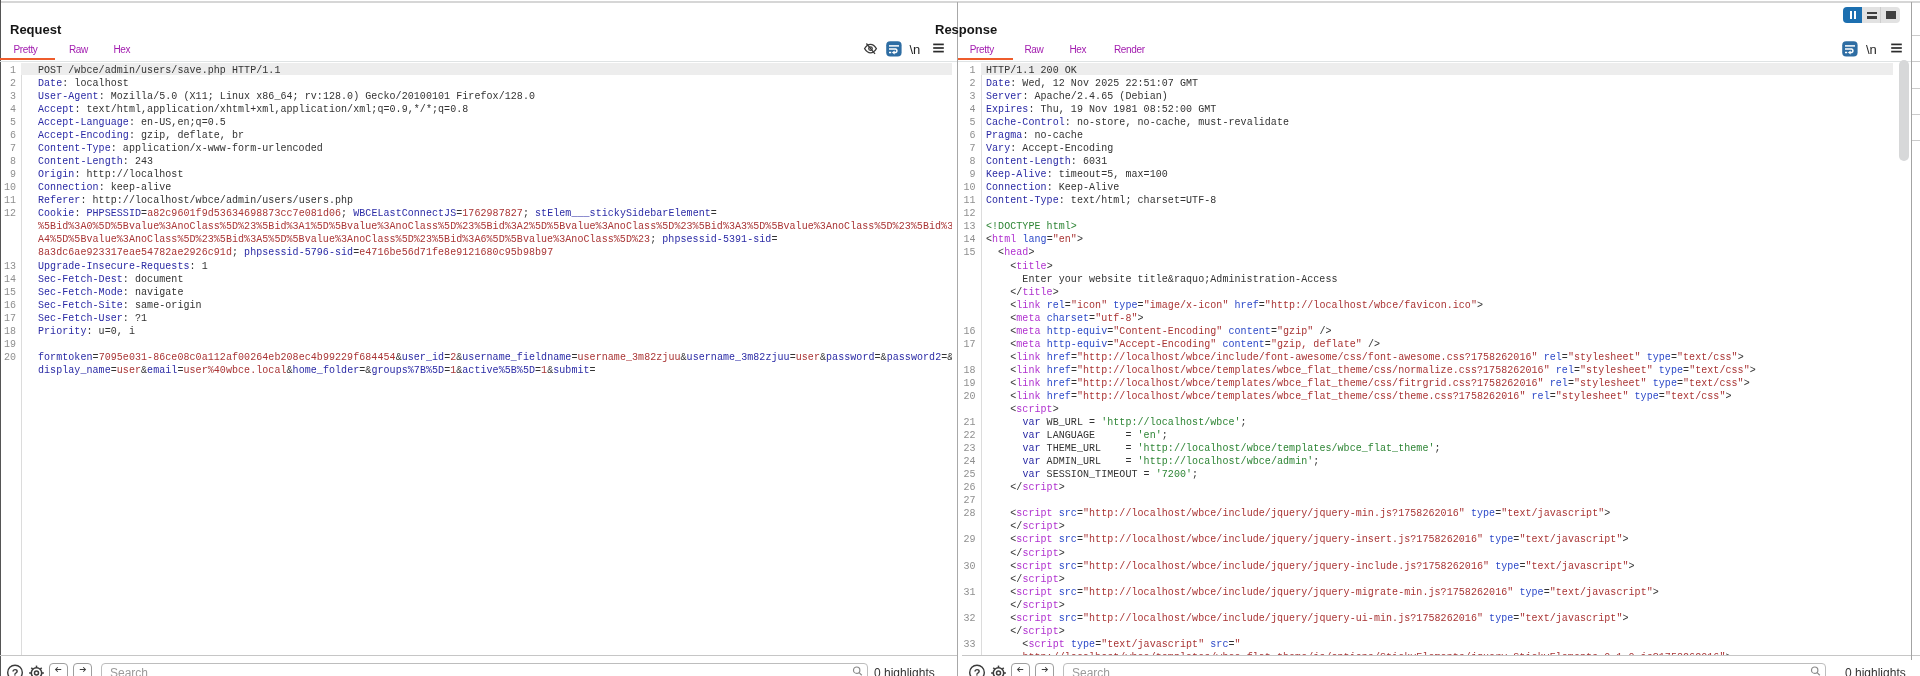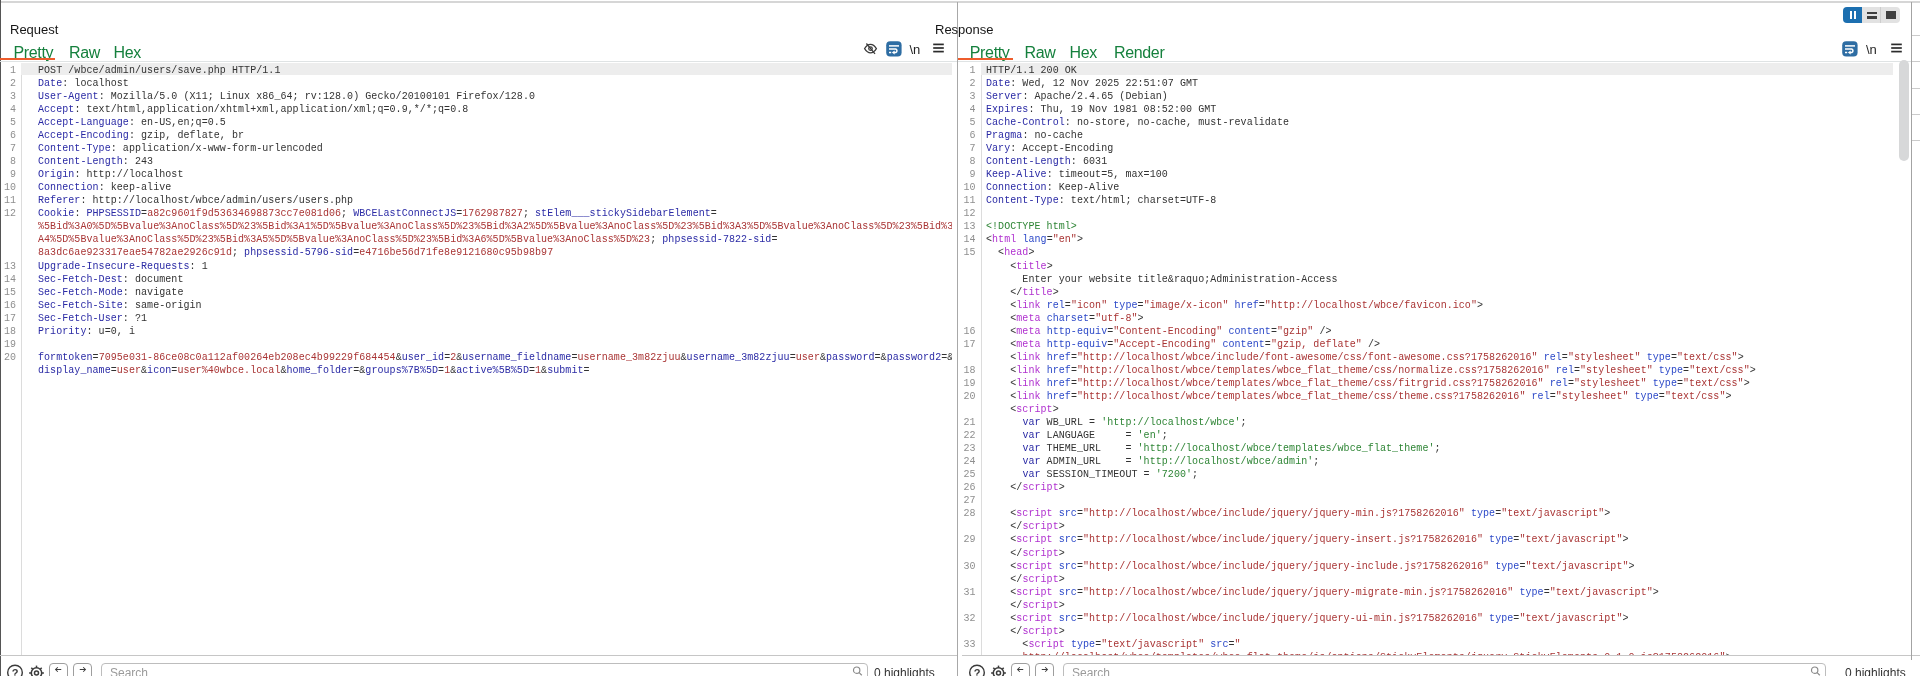--- a/index.html
+++ b/index.html
@@ -1,17 +1,17 @@
 <!DOCTYPE html>
 <html><head><meta charset="utf-8"><title>r</title><style>
 *{margin:0;padding:0;box-sizing:border-box}
 html,body{width:1920px;height:676px;background:#fff;overflow:hidden;font-family:"Liberation Sans",sans-serif}
 .abs{position:absolute}
-.panel-title{position:absolute;top:22px;font-size:13px;font-weight:normal;color:#161616;letter-spacing:0}
-.tab{position:absolute;top:44px;font-size:16px;color:#15803d;letter-spacing:-0.35px}
+.panel-title{position:absolute;top:22px;font-size:13px;font-weight:bold;color:#161616;letter-spacing:0}
+.tab{position:absolute;top:44px;font-size:10px;color:#a21caf;letter-spacing:-0.35px}
 .code{position:absolute;font-family:"Liberation Mono",monospace;font-size:10px;line-height:13.05px;letter-spacing:0.06px;white-space:pre;color:#323232}
 .code i{font-style:normal}
 i.h{color:#2a2aa5}
 i.a{color:#2c49c8}
 i.r{color:#a93434}
 i.m{color:#b030cf}
 i.g{color:#2e8535}
 .nums{text-align:right;color:#8f8f8f}
 .hl{position:absolute;background:#ededed}
 .vline{position:absolute;width:1px}
@@ -89,31 +89,31 @@
 <i class="h">Accept</i>: text/html,application/xhtml+xml,application/xml;q=0.9,*/*;q=0.8
 <i class="h">Accept-Language</i>: en-US,en;q=0.5
 <i class="h">Accept-Encoding</i>: gzip, deflate, br
 <i class="h">Content-Type</i>: application/x-www-form-urlencoded
 <i class="h">Content-Length</i>: 243
 <i class="h">Origin</i>: http://localhost
 <i class="h">Connection</i>: keep-alive
 <i class="h">Referer</i>: http://localhost/wbce/admin/users/users.php
 <i class="h">Cookie</i>: <i class="h">PHPSESSID</i>=<i class="r">a82c9601f9d53634698873cc7e081d06</i>; <i class="h">WBCELastConnectJS</i>=<i class="r">1762987827</i>; <i class="h">stElem___stickySidebarElement</i>=
 <i class="r">%5Bid%3A0%5D%5Bvalue%3AnoClass%5D%23%5Bid%3A1%5D%5Bvalue%3AnoClass%5D%23%5Bid%3A2%5D%5Bvalue%3AnoClass%5D%23%5Bid%3A3%5D%5Bvalue%3AnoClass%5D%23%5Bid%3</i>
-<i class="r">A4%5D%5Bvalue%3AnoClass%5D%23%5Bid%3A5%5D%5Bvalue%3AnoClass%5D%23%5Bid%3A6%5D%5Bvalue%3AnoClass%5D%23</i>; <i class="h">phpsessid-7822-sid</i>=
+<i class="r">A4%5D%5Bvalue%3AnoClass%5D%23%5Bid%3A5%5D%5Bvalue%3AnoClass%5D%23%5Bid%3A6%5D%5Bvalue%3AnoClass%5D%23</i>; <i class="h">phpsessid-5391-sid</i>=
 <i class="r">8a3dc6ae923317eae54782ae2926c91d</i>; <i class="h">phpsessid-5796-sid</i>=<i class="r">e4716be56d71fe8e9121680c95b98b97</i>
 <i class="h">Upgrade-Insecure-Requests</i>: 1
 <i class="h">Sec-Fetch-Dest</i>: document
 <i class="h">Sec-Fetch-Mode</i>: navigate
 <i class="h">Sec-Fetch-Site</i>: same-origin
 <i class="h">Sec-Fetch-User</i>: ?1
 <i class="h">Priority</i>: u=0, i
 
 <i class="h">formtoken</i>=<i class="r">7095e031-86ce08c0a112af00264eb208ec4b99229f684454</i>&amp;<i class="h">user_id</i>=<i class="r">2</i>&amp;<i class="h">username_fieldname</i>=<i class="r">username_3m82zjuu</i>&amp;<i class="h">username_3m82zjuu</i>=<i class="r">user</i>&amp;<i class="h">password</i>=&amp;<i class="h">password2</i>=&amp;
-<i class="h">display_name</i>=<i class="r">user</i>&amp;<i class="h">icon</i>=<i class="r">user%40wbce.local</i>&amp;<i class="h">home_folder</i>=&amp;<i class="h">groups%7B%5D</i>=<i class="r">1</i>&amp;<i class="h">active%5B%5D</i>=<i class="r">1</i>&amp;<i class="h">submit</i>=</div>
+<i class="h">display_name</i>=<i class="r">user</i>&amp;<i class="h">email</i>=<i class="r">user%40wbce.local</i>&amp;<i class="h">home_folder</i>=&amp;<i class="h">groups%7B%5D</i>=<i class="r">1</i>&amp;<i class="h">active%5B%5D</i>=<i class="r">1</i>&amp;<i class="h">submit</i>=</div>
 </div>
 
 <div class="hline" style="left:0px;top:655px;width:957px;background:#c6c6c6"></div>
 <svg class="abs" style="left:7px;top:663px" width="45" height="13" viewBox="0 0 45 13" fill="none">
 <circle cx="8" cy="9.5" r="7.3" stroke="#3c3c3c" stroke-width="1.4"></circle>
 <text x="8" y="13.6" font-size="11" font-family="Liberation Sans" fill="#3c3c3c" text-anchor="middle" font-weight="bold">?</text>
 <g stroke="#3c3c3c" stroke-width="1.5">
 <circle cx="29.5" cy="10" r="5.2"></circle>
       <circle cx="29.5" cy="10" r="2"></circle>
 <line x1="29.5" y1="2.6" x2="29.5" y2="5"></line>

